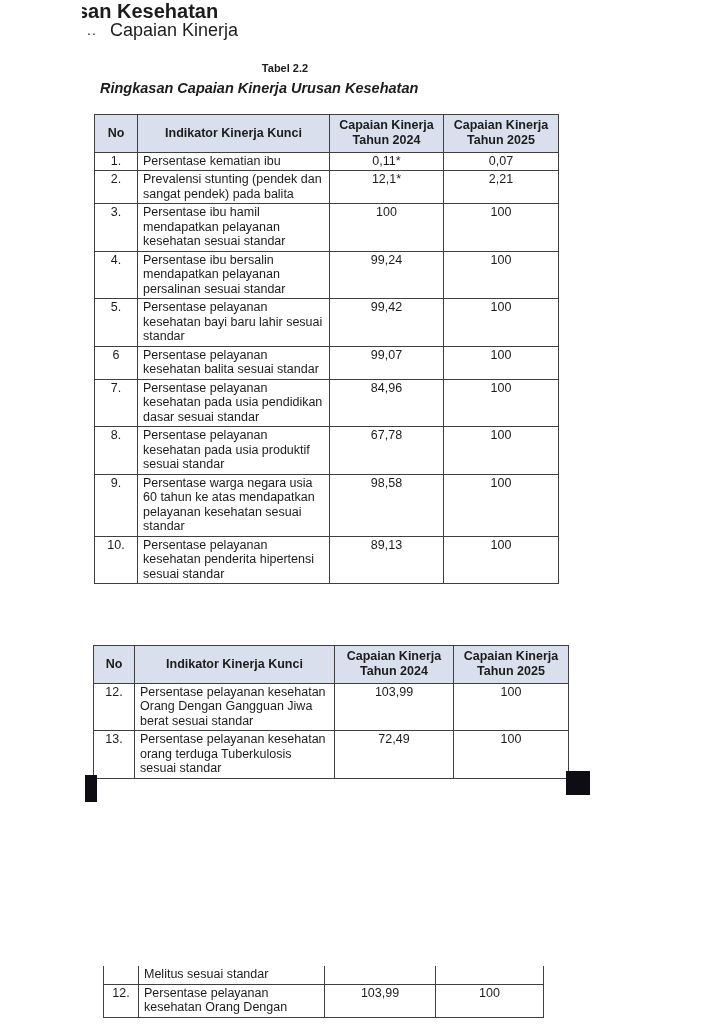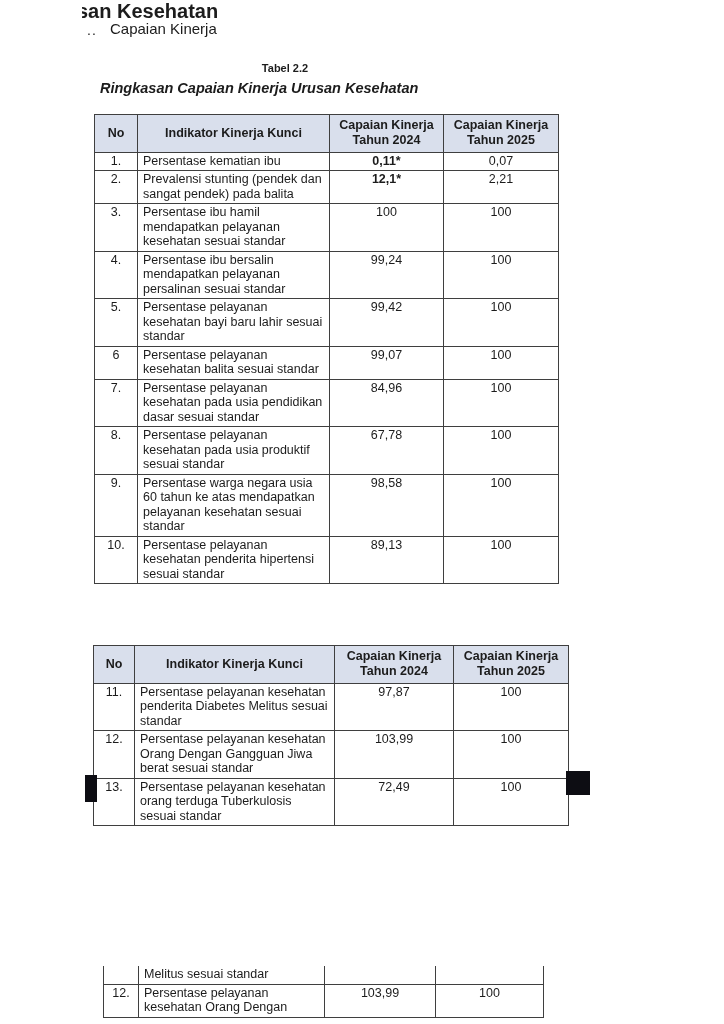--- a/index.html
+++ b/index.html
@@ -5,37 +5,37 @@
   html,body { margin:0; padding:0; }
   body {
     width:724px; height:1024px; position:relative; overflow:hidden;
     background:#ffffff; color:#1c1c1c;
     font-family:"Liberation Sans", sans-serif;
   }
   
   .top-line1-wrap { position:absolute; left:82px; top:0px; overflow:hidden; height:22px; }
   .top-line1 { display:inline-block; margin-left:-5px; font-size:20px; font-weight:bold; white-space:nowrap; }
   .top-line2-marker { position:absolute; left:87px; top:22px; font-size:14px; letter-spacing:1px; }
-  .top-line2 { position:absolute; left:110px; top:20px; font-size:15px; }
+  .top-line2 { position:absolute; left:110px; top:20px; font-size:18px; }
 
   .title1 { position:absolute; left:215px; top:62px; width:140px; text-align:center;
             font-size:11px; font-weight:bold; }
   .title2 { position:absolute; left:100px; top:80px; font-size:14.5px; font-weight:bold; white-space:nowrap;font-style:italic; }
 
   table.doc { position:absolute; border-collapse:collapse; table-layout:fixed;
               font-size:12.5px; line-height:1.16; }
   table.doc td, table.doc th { border:1px solid #3f3f3f; overflow:hidden; }
   table.doc th {
     background:#d9dfec; font-weight:bold; text-align:center; vertical-align:middle;
     padding:3px 2px; font-size:12.5px; line-height:1.22;
   }
   table.doc td { vertical-align:top; padding:1px 5px 2px; }
   td.c-no  { text-align:center; padding-left:1px; padding-right:1px; }
   td.c-val { text-align:center; }
-  .bold { font-weight:bold; }
+  .bold { font-weight:normal; }
 
   #table1 { left:94px; top:114px; width:464px; }
   #table2 { left:93px; top:645px; width:475px; }
   #table2 tr.last td { border-bottom:none; }
   #table2 td.tall { height:104px; }
 
   #fragment { left:103px; top:966px; width:440px; }
   #fragment tr.frag-top td { border-top:none; height:14px; }
 
   .redact { position:absolute; background:#0d0d13; }
@@ -139,26 +139,20 @@
       <col style="width:115px">
     </colgroup>
   <tbody>
       <tr>
     <th>No</th>
     <th>Indikator Kinerja Kunci</th>
     <th>Capaian Kinerja Tahun 2024</th>
     <th>Capaian Kinerja Tahun 2025</th>
   </tr>
   <tr>
-    <td class="c-no">11.</td>
-    <td>Persentase pelayanan kesehatan penderita Diabetes Melitus sesuai standar</td>
-    <td class="c-val">97,87</td>
-    <td class="c-val">100</td>
-  </tr>
-  <tr>
     <td class="c-no">12.</td>
     <td>Persentase pelayanan kesehatan Orang Dengan Gangguan Jiwa berat sesuai standar</td>
     <td class="c-val">103,99</td>
     <td class="c-val">100</td>
   </tr>
   <tr>
     <td class="c-no">13.</td>
     <td>Persentase pelayanan kesehatan orang terduga Tuberkulosis sesuai standar</td>
     <td class="c-val">72,49</td>
     <td class="c-val">100</td>

